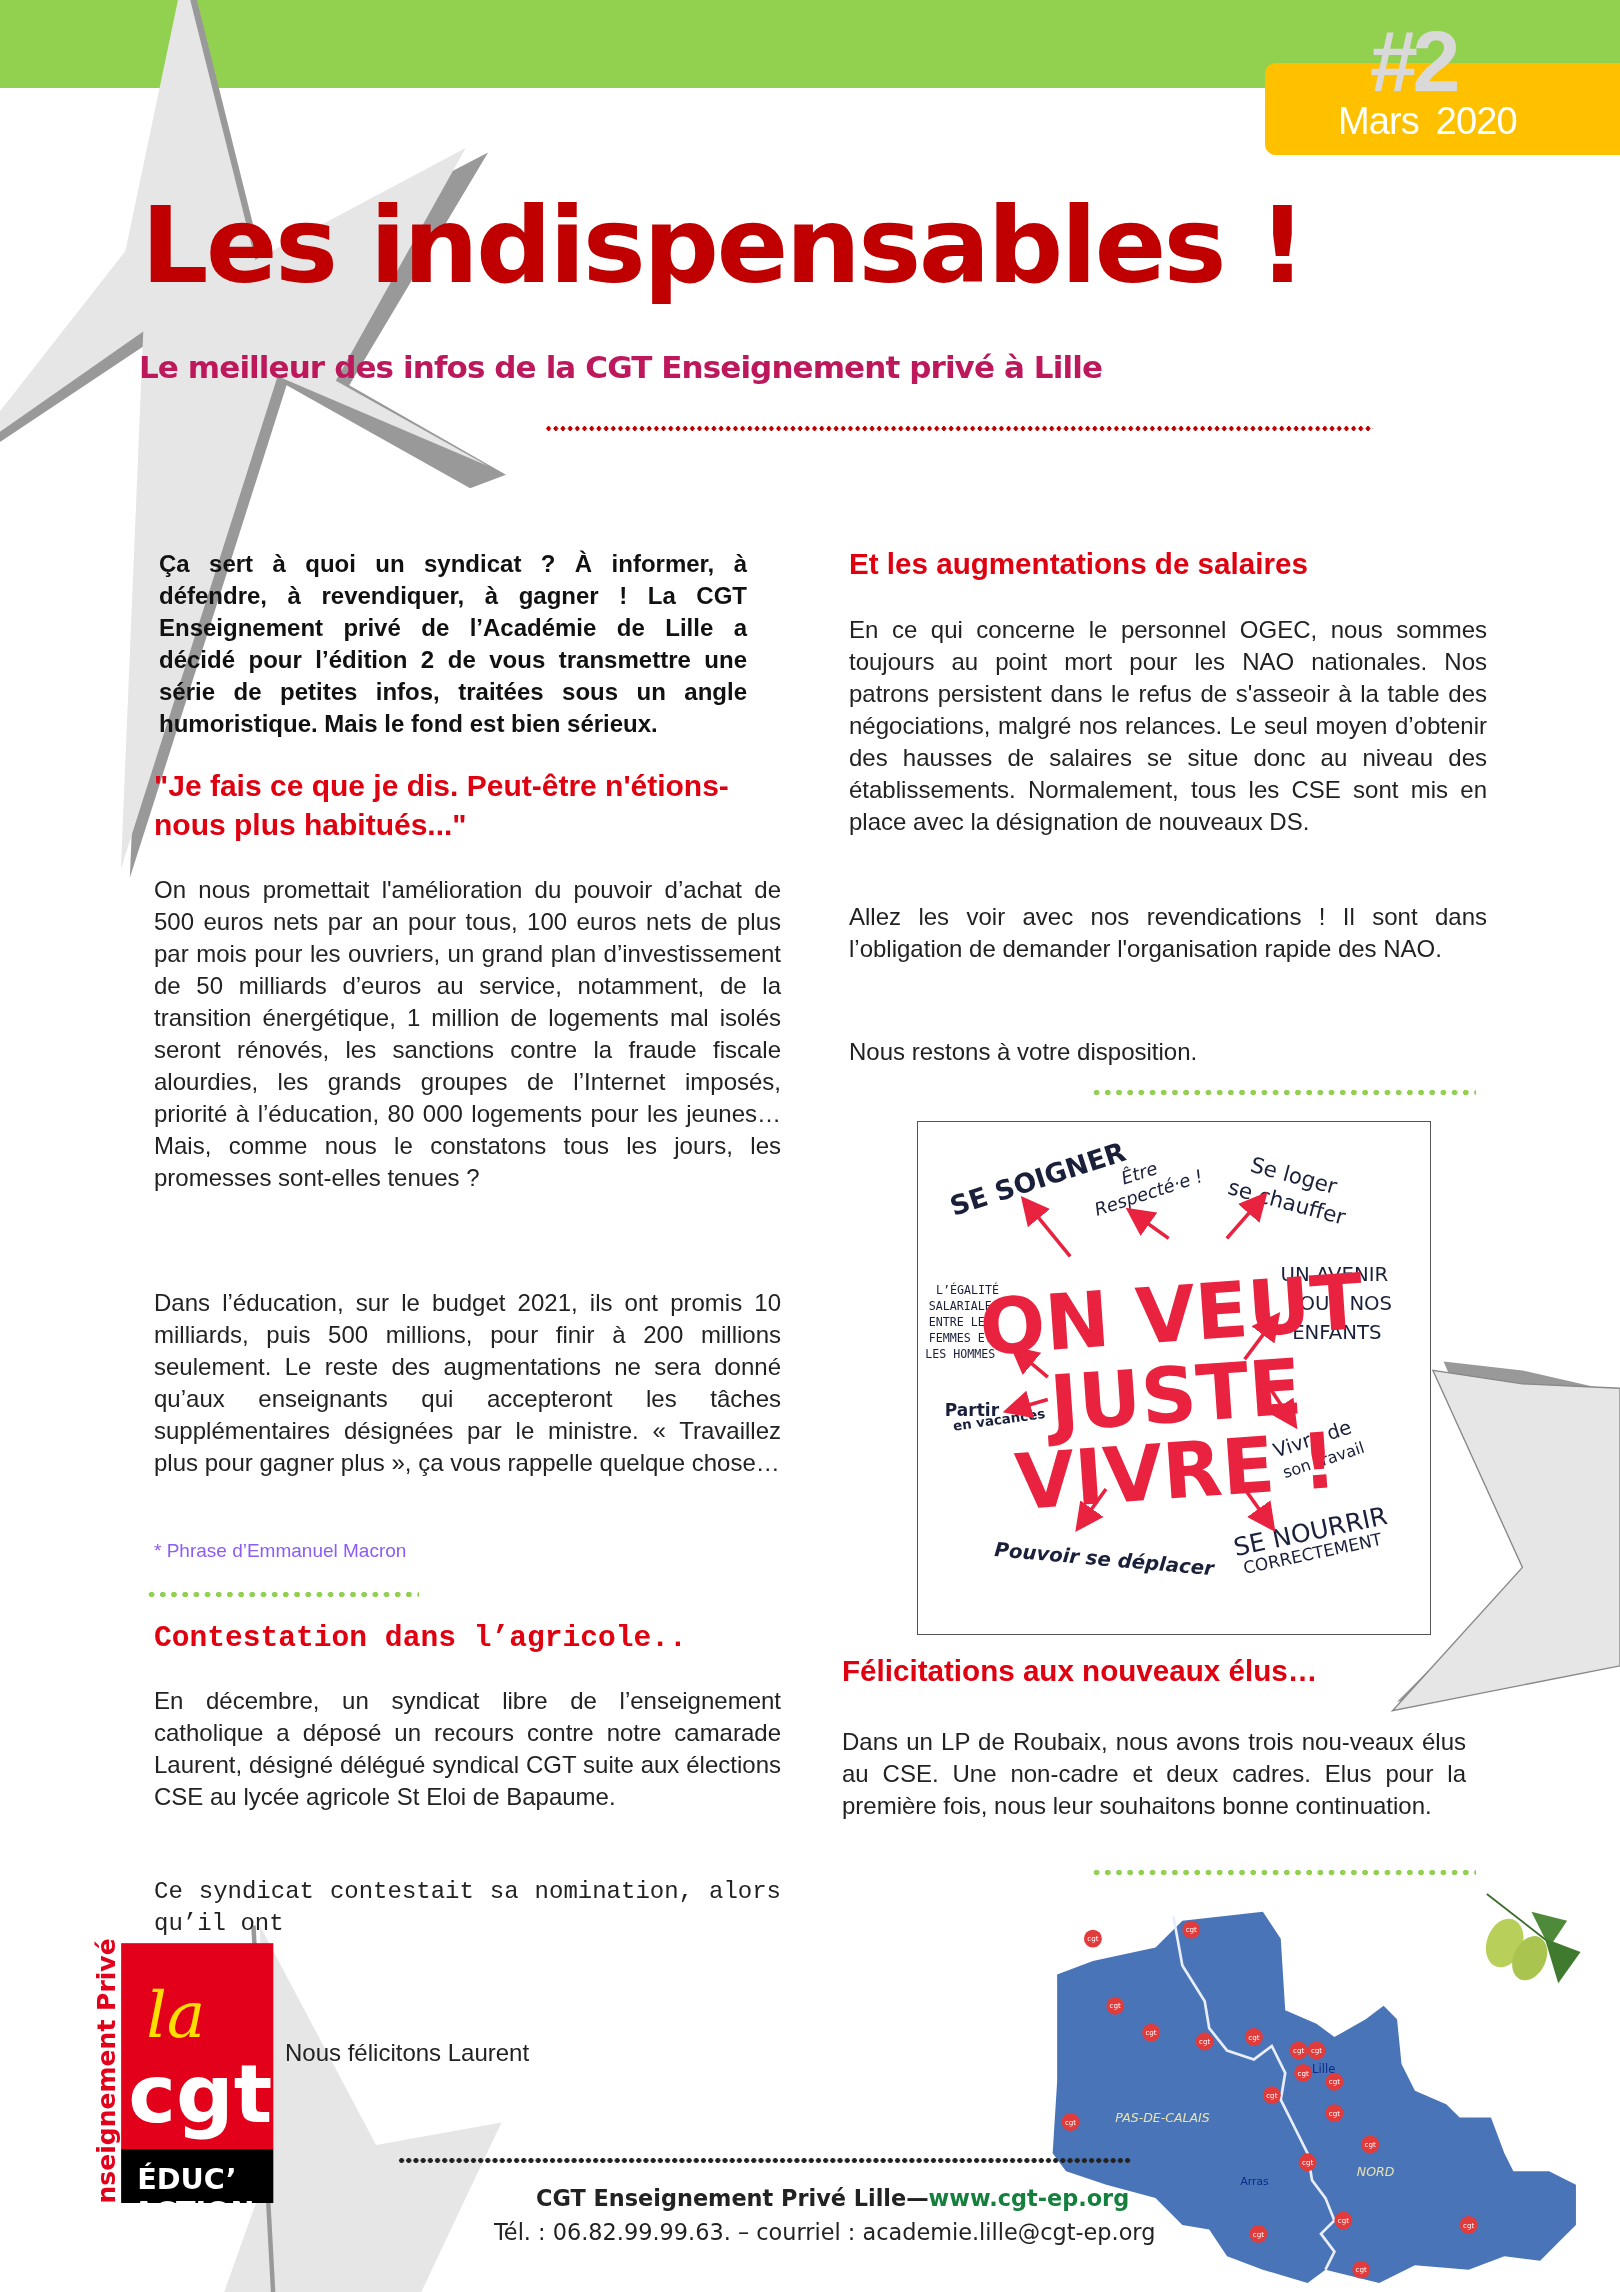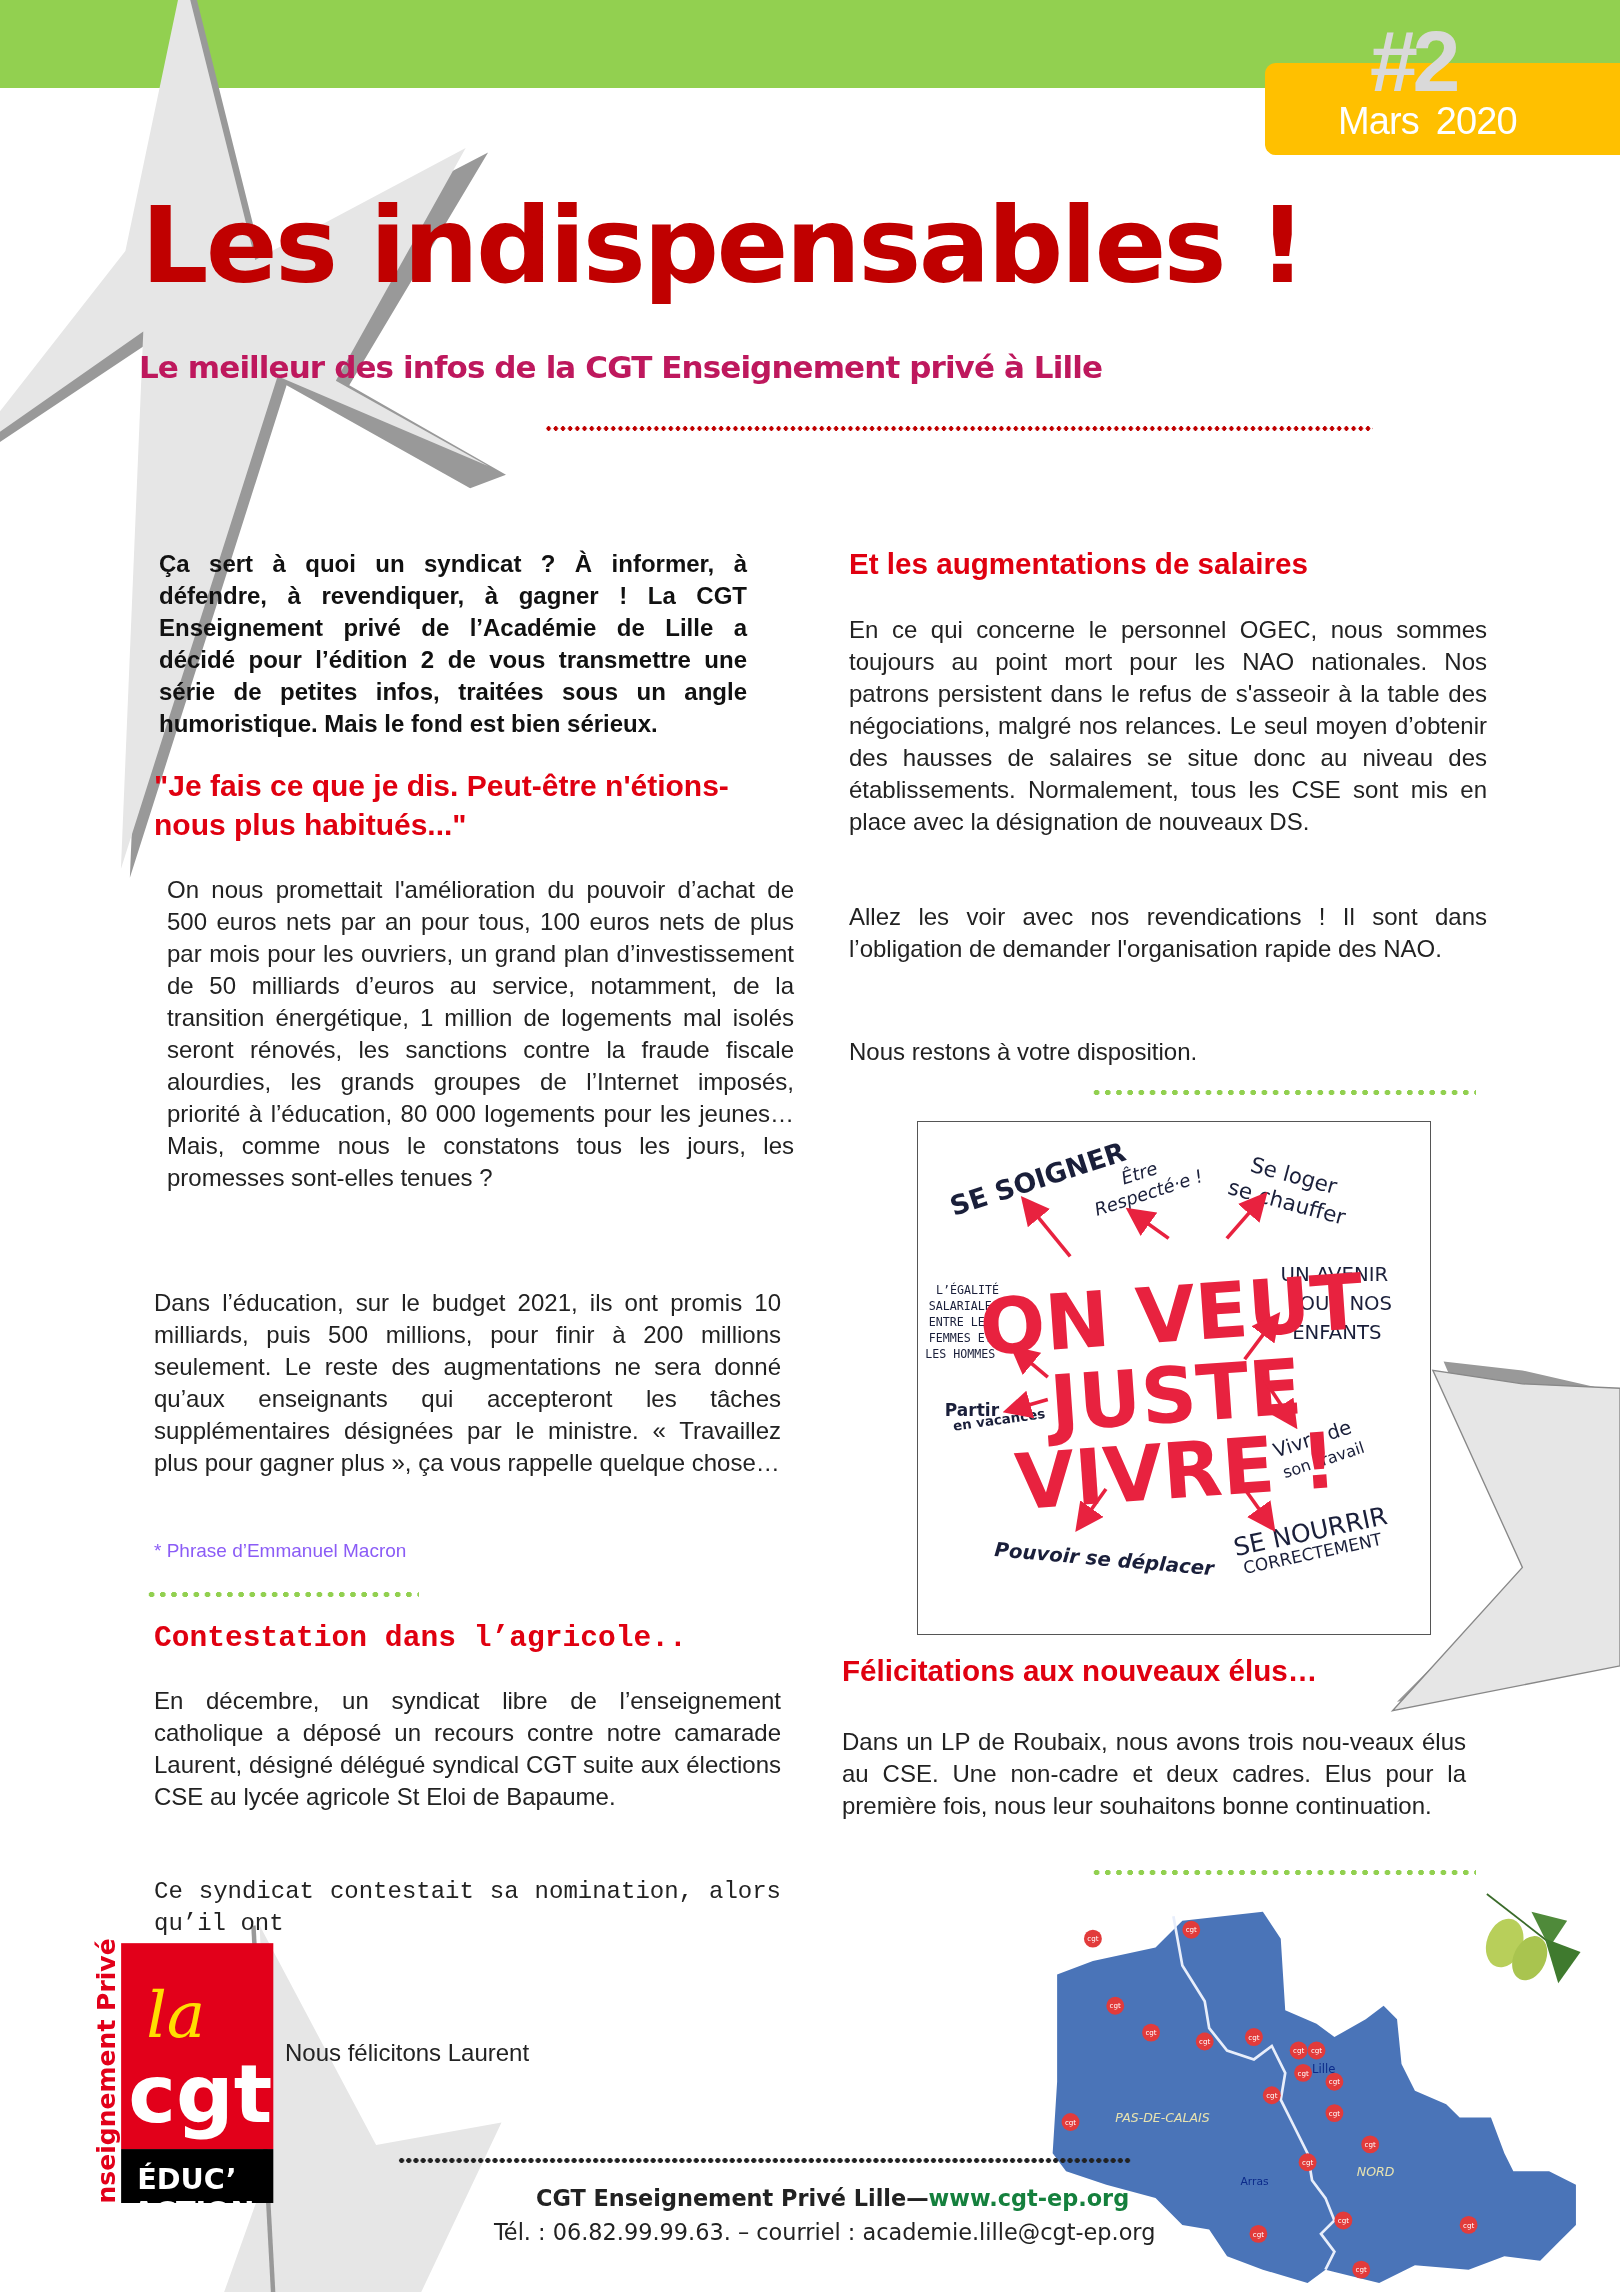--- a/index.html
+++ b/index.html
@@ -16,21 +16,21 @@
            color:#c00000; letter-spacing:-2.7px; line-height:1; white-space:nowrap; }
   .subtitle { left:139px; top:349px; font-family:"DejaVu Sans", sans-serif; font-weight:bold; font-size:31px;
               color:#be185d; letter-spacing:-0.9px; white-space:nowrap; }
   .dots-red { left:545px; top:425px; width:828px; height:7.2px;
               background-image:radial-gradient(circle, #c00000 2.1px, transparent 2.5px);
               background-size:7.2px 7.2px; background-repeat:repeat-x; }
   .col { font-size:24px; line-height:32px; text-align:justify; color:#222; }
   .lead { left:159px; top:548px; width:588px; font-weight:bold; font-size:24px; line-height:32px; color:#111; text-align:justify; }
   .h-red { color:#e00010; font-weight:bold; font-size:29.6px; line-height:38px; }
   .h1 { left:154px; top:766px; width:645px; font-size:30px; line-height:39px; }
-  .p1 { left:154px; top:874px; width:627px;margin-left:13px; }
+  .p1 { left:154px; top:874px; width:627px; }
   .p2 { left:154px; top:1287px; width:627px; }
   .footnote { left:154px; top:1540px; font-size:19px; color:#8b5cf6; }
   .dots-green { height:7.2px; background-image:radial-gradient(circle, #92d050 2.7px, transparent 3px);
                 background-size:11.2px 7.2px; background-repeat:repeat-x; }
   .dg1 { left:146px; top:1591px; width:273px; }
   .h2 { left:154px; top:1619px;font-family:Liberation Mono, monospace; }
   .p3 { left:154px; top:1685px; width:627px; }
   .p4 { left:154px; top:1876px; width:627px;font-family:Liberation Mono, monospace; }
   .p4 .indent { display:block; margin-left:131px; }
   .p5 { left:285px; top:2037px; }

